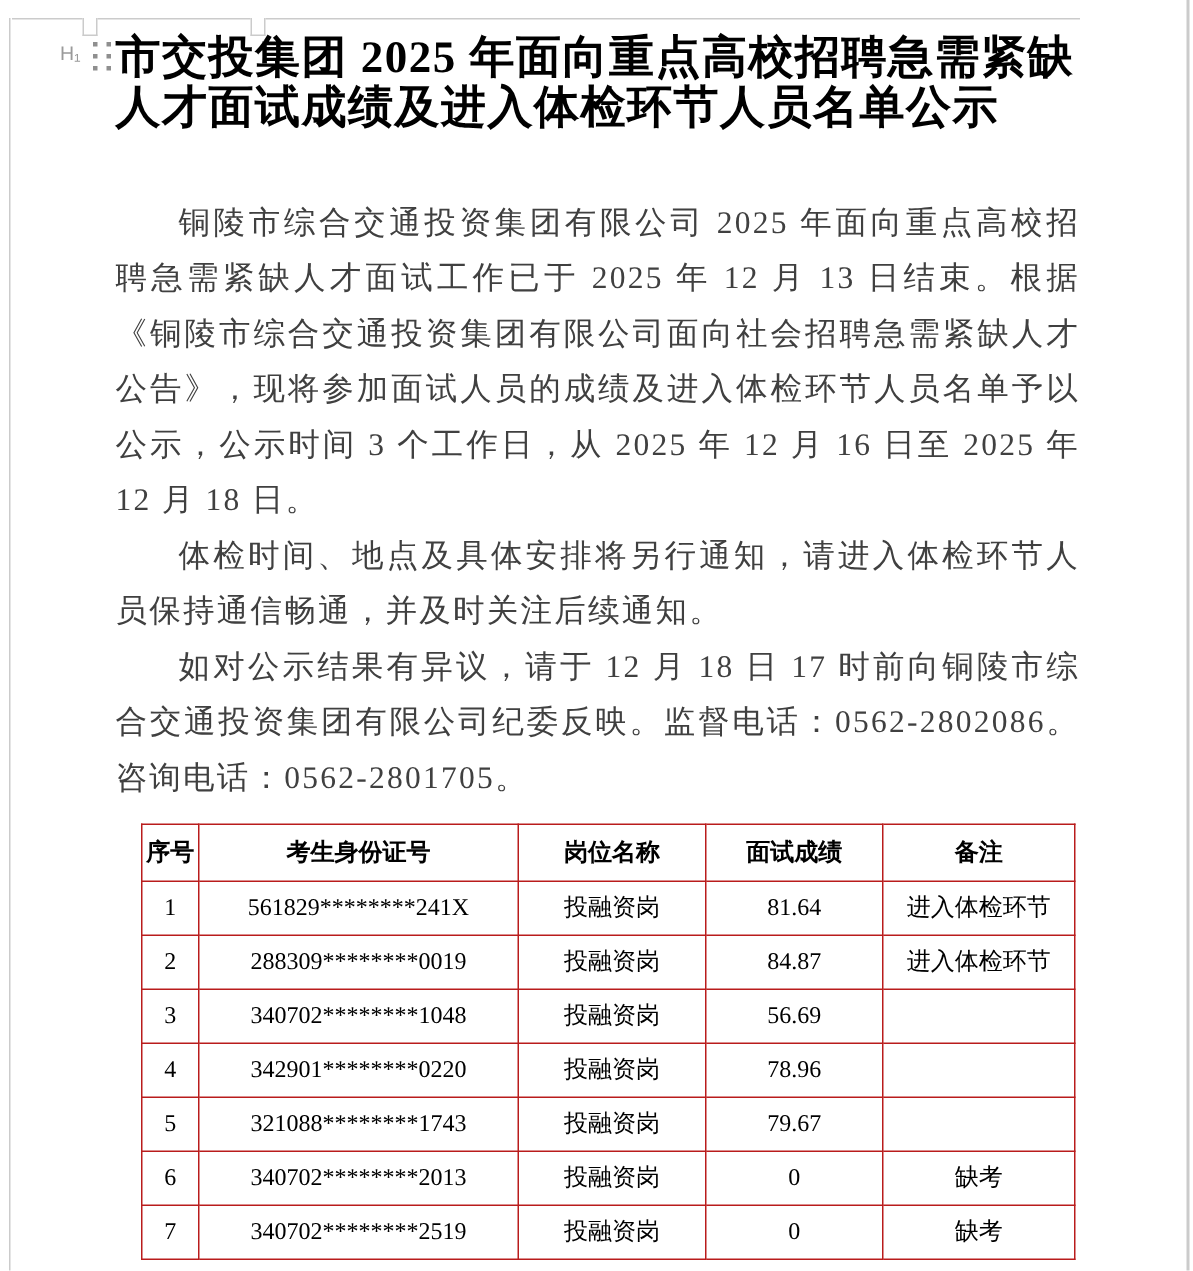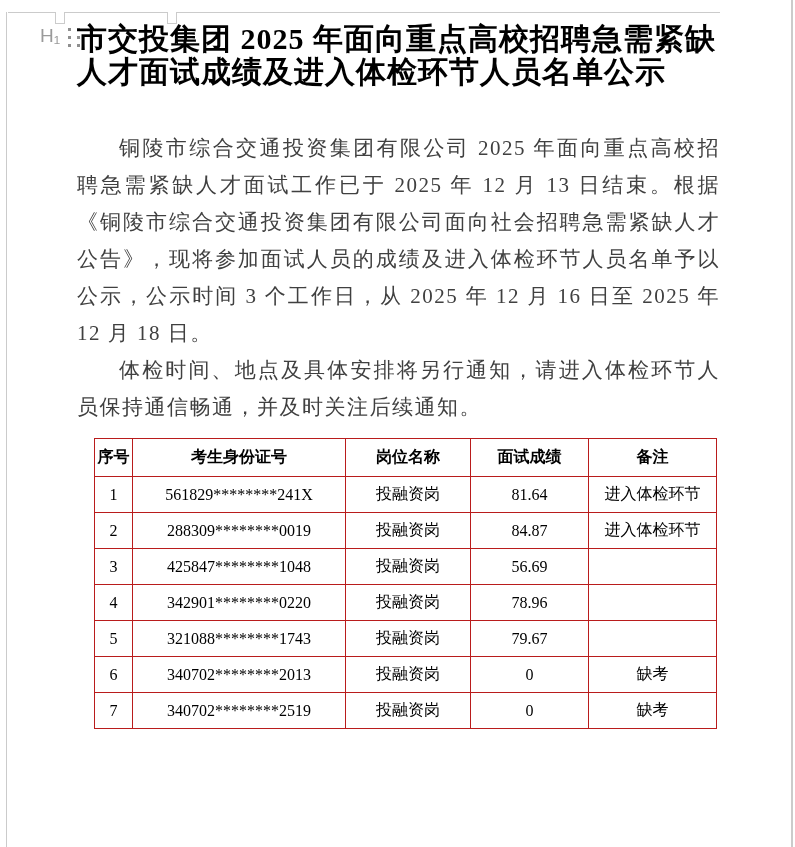--- a/index.html
+++ b/index.html
@@ -24,21 +24,21 @@
   .notch-1 { left:55px; }
   .notch-2 { left:167px; }
 
   
   .gutter {
     position:absolute; left:40px; top:26px;
     display:flex; align-items:flex-start; gap:8px;
   }
   .h1-marker {
     font-family:"Liberation Sans","DejaVu Sans",sans-serif;
-    font-size:19px; line-height:20px; color:#9a9a9a; cursor:pointer;
+    font-size:13px; line-height:20px; color:#9a9a9a; cursor:pointer;
     user-select:none;
   }
   .drag-handle {
     display:grid;
     grid-template-columns:3px 3px;
     grid-template-rows:3px 3px 3px;
     column-gap:6px; row-gap:5px;
     margin-top:2px; cursor:grab;
   }
   .drag-handle i { display:block; width:3px; height:3px; background:#8f8f8f; }
@@ -92,20 +92,21 @@
       <i></i>
   </span>
 </div>
 
 <div class="doc">
   <h1 class="title">市交投集团 2025 年面向重点高校招聘急需紧缺人才面试成绩及进入体检环节人员名单公示</h1>
 
   <div class="paragraphs">
     <p>铜陵市综合交通投资集团有限公司 2025 年面向重点高校招聘急需紧缺人才面试工作已于 2025 年 12 月 13 日结束。根据《铜陵市综合交通投资集团有限公司面向社会招聘急需紧缺人才公告》，现将参加面试人员的成绩及进入体检环节人员名单予以公示，公示时间 3 个工作日，从 2025 年 12 月 16 日至 2025 年 12 月 18 日。</p>
     <p>体检时间、地点及具体安排将另行通知，请进入体检环节人员保持通信畅通，并及时关注后续通知。</p>
+    <p>如对公示结果有异议，请于 12 月 18 日 17 时前向铜陵市综合交通投资集团有限公司纪委反映。监督电话：0562-2802086。咨询电话：0562-2801705。</p>
   </div>
 
   <table class="results">
     <colgroup>
       <col style="width:38px">
       <col style="width:213px">
       <col style="width:125px">
       <col style="width:118px">
       <col style="width:128px">
     </colgroup>
@@ -128,21 +129,21 @@
         </tr>
         <tr>
           <td>2</td>
           <td>288309********0019</td>
           <td>投融资岗</td>
           <td>84.87</td>
           <td>进入体检环节</td>
         </tr>
         <tr>
           <td>3</td>
-          <td>425847********1048</td>
+          <td>340702********1048</td>
           <td>投融资岗</td>
           <td>56.69</td>
           <td></td>
         </tr>
         <tr>
           <td>4</td>
           <td>342901********0220</td>
           <td>投融资岗</td>
           <td>78.96</td>
           <td></td>

